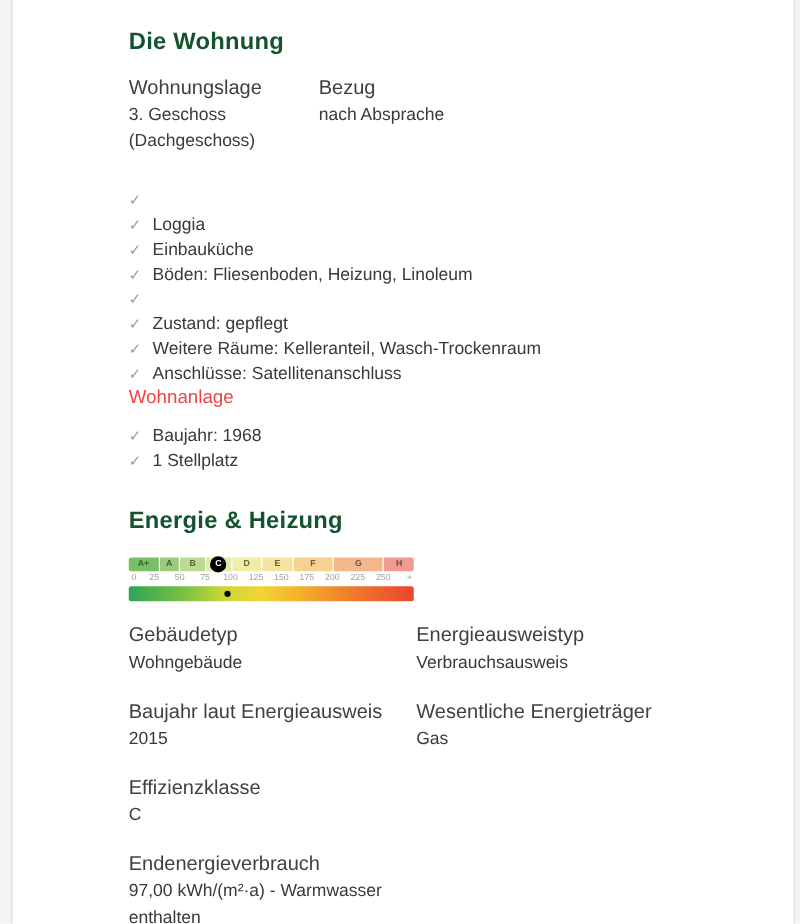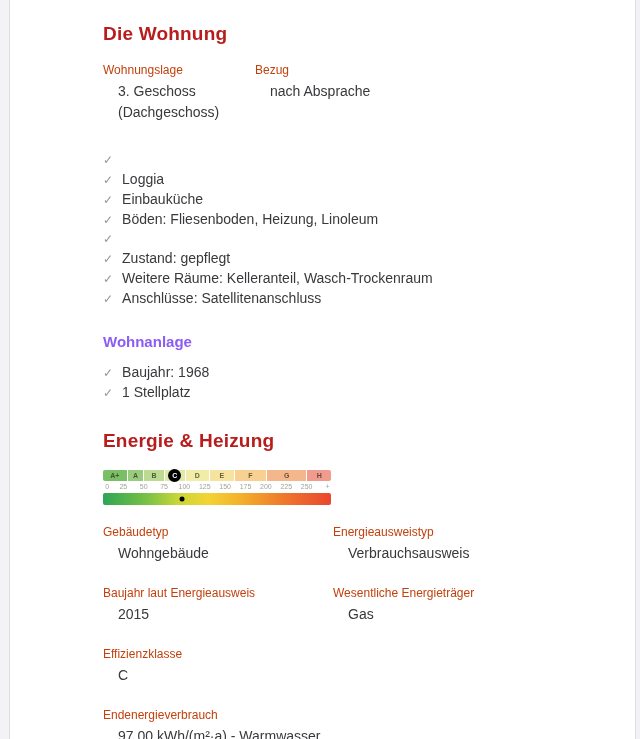--- a/index.html
+++ b/index.html
@@ -10,29 +10,29 @@
     position:relative;
     overflow:hidden;
     color:#39393d;
   }
   .edge { position:absolute; top:0; bottom:0; background:#f3f3f5; }
   .edge-left { left:0; width:10px; border-right:1px solid #dedee3; }
   .edge-right { right:0; width:5px; border-left:1px solid #dedee3; }
 
   .content { position:absolute; left:103px; top:0; width:470px; padding-top:22px; }
 
-  .h-main { font-size:19px; line-height:23px; font-weight:700; color:#b91c1c; letter-spacing:.2px; }
-  .h-sub  { font-size:15px; line-height:18px; font-weight:700; color:#8b5cf6; margin-top:24px; }
+  .h-main { font-size:19px; line-height:23px; font-weight:700; color:#14532d; letter-spacing:.2px; }
+  .h-sub  { font-size:15px; line-height:18px; font-weight:400; color:#ef4444; }
 
   .fields-grid { display:grid; }
   .top-grid    { margin-top:18px; grid-template-columns:152px auto; }
   .energy-grid { margin-top:20px; grid-template-columns:230px auto; row-gap:22px; }
 
-  .field .label { font-size:12px; line-height:15px; color:#c2410c; }
-  .field .value { font-size:14px; line-height:21px; color:#39393d; margin-top:3px;margin-left:15px; }
+  .field .label { font-size:16px; line-height:15px; color:#404040; }
+  .field .value { font-size:14px; line-height:21px; color:#39393d; margin-top:3px; }
   .field-narrow .value { max-width:130px; }
   .field-wide  { grid-column:1; }
   .field-wide .value { max-width:220px; }
 
   .checklist { list-style:none; }
   .checklist-1 { margin-top:28px; }
   .checklist-2 { margin-top:12px; }
   .check-item { display:flex; align-items:baseline; gap:9px; font-size:14px; line-height:19px; color:#39393d; }
   .check { color:#97979b; font-size:12px; flex:0 0 auto; }
 

